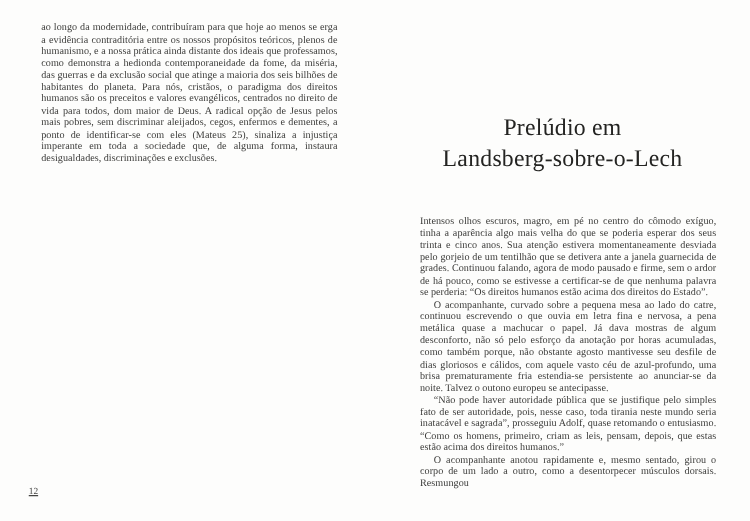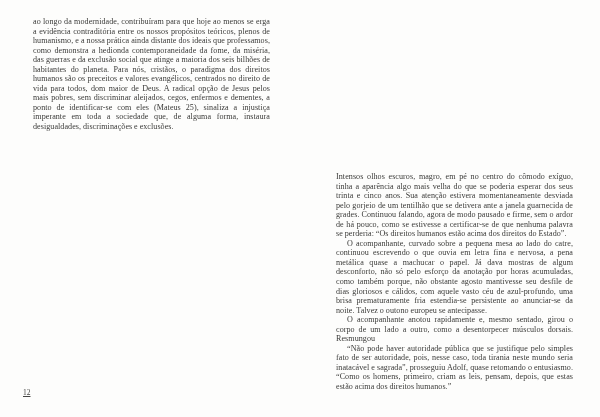--- a/index.html
+++ b/index.html
@@ -76,21 +76,22 @@
 
 <div class="page left">
   <div class="text-block left-text">
     <p class="para">ao longo da modernidade, contribuíram para que hoje ao menos se erga a evidência contraditória entre os nossos propósitos teóricos, plenos de humanismo, e a nossa prática ainda distante dos ideais que professamos, como demonstra a hedionda contemporaneidade da fome, da miséria, das guerras e da exclusão social que atinge a maioria dos seis bilhões de habitantes do planeta. Para nós, cristãos, o paradigma dos direitos humanos são os preceitos e valores evangélicos, centrados no direito de vida para todos, dom maior de Deus. A radical opção de Jesus pelos mais pobres, sem discriminar aleijados, cegos, enfermos e dementes, a ponto de identificar-se com eles (Mateus 25), sinaliza a injustiça imperante em toda a sociedade que, de alguma forma, instaura desigualdades, discriminações e exclusões.</p>
   </div>
   <div class="page-number">12</div>
 </div>
 
 <div class="page right">
   <h1 class="chapter-title">
-    <br>
+    <span>Prelúdio em</span><br>
+    <span>Landsberg-sobre-o-Lech</span>
   </h1>
   <div class="text-block right-text">
     <p class="para">Intensos olhos escuros, magro, em pé no centro do cômodo exíguo, tinha a aparência algo mais velha do que se poderia esperar dos seus trinta e cinco anos. Sua atenção estivera momentaneamente desviada pelo gorjeio de um tentilhão que se detivera ante a janela guarnecida de grades. Continuou falando, agora de modo pausado e firme, sem o ardor de há pouco, como se estivesse a certificar-se de que nenhuma palavra se perderia: “Os direitos humanos estão acima dos direitos do Estado”.</p>
     <p class="para indent">O acompanhante, curvado sobre a pequena mesa ao lado do catre, continuou escrevendo o que ouvia em letra fina e nervosa, a pena metálica quase a machucar o papel. Já dava mostras de algum desconforto, não só pelo esforço da anotação por horas acumuladas, como também porque, não obstante agosto mantivesse seu desfile de dias gloriosos e cálidos, com aquele vasto céu de azul-profundo, uma brisa prematuramente fria estendia-se persistente ao anunciar-se da noite. Talvez o outono europeu se antecipasse.</p>
+    <p class="para indent">“Não pode haver autoridade pública que se justifique pelo simples fato de ser autoridade, pois, nesse caso, toda tirania neste mundo seria inatacável e sagrada”, prosseguiu Adolf, quase retomando o entusiasmo. “Como os homens, primeiro, criam as leis, pensam, depois, que estas estão acima dos direitos humanos.”</p>
     <p class="para indent">O acompanhante anotou rapidamente e, mesmo sentado, girou o corpo de um lado a outro, como a desentorpecer músculos dorsais. Resmungou</p>
-    <p class="para indent">“Não pode haver autoridade pública que se justifique pelo simples fato de ser autoridade, pois, nesse caso, toda tirania neste mundo seria inatacável e sagrada”, prosseguiu Adolf, quase retomando o entusiasmo. “Como os homens, primeiro, criam as leis, pensam, depois, que estas estão acima dos direitos humanos.”</p>
   </div>
 </div>
 
 </body></html>

